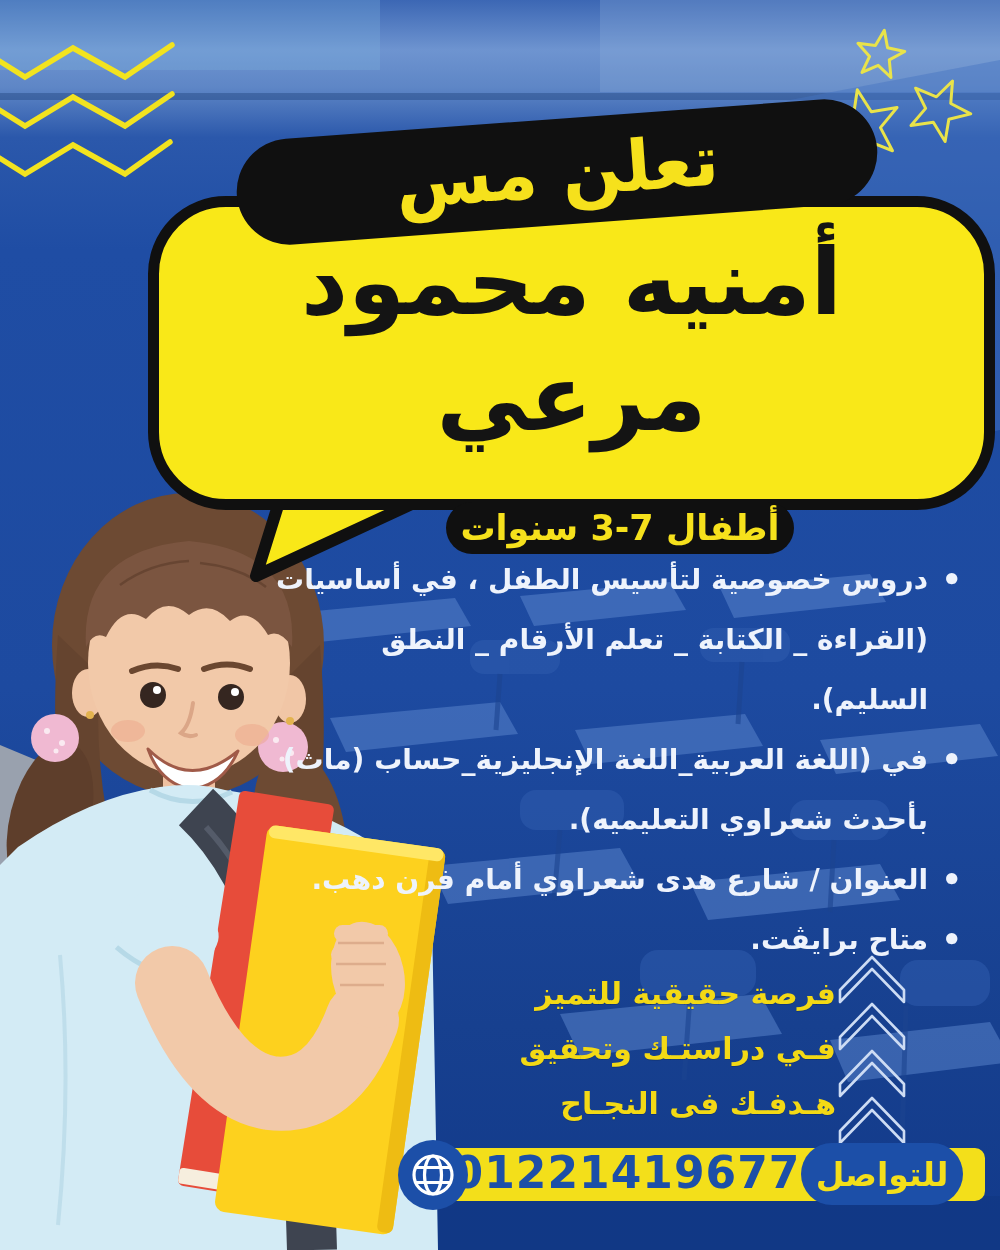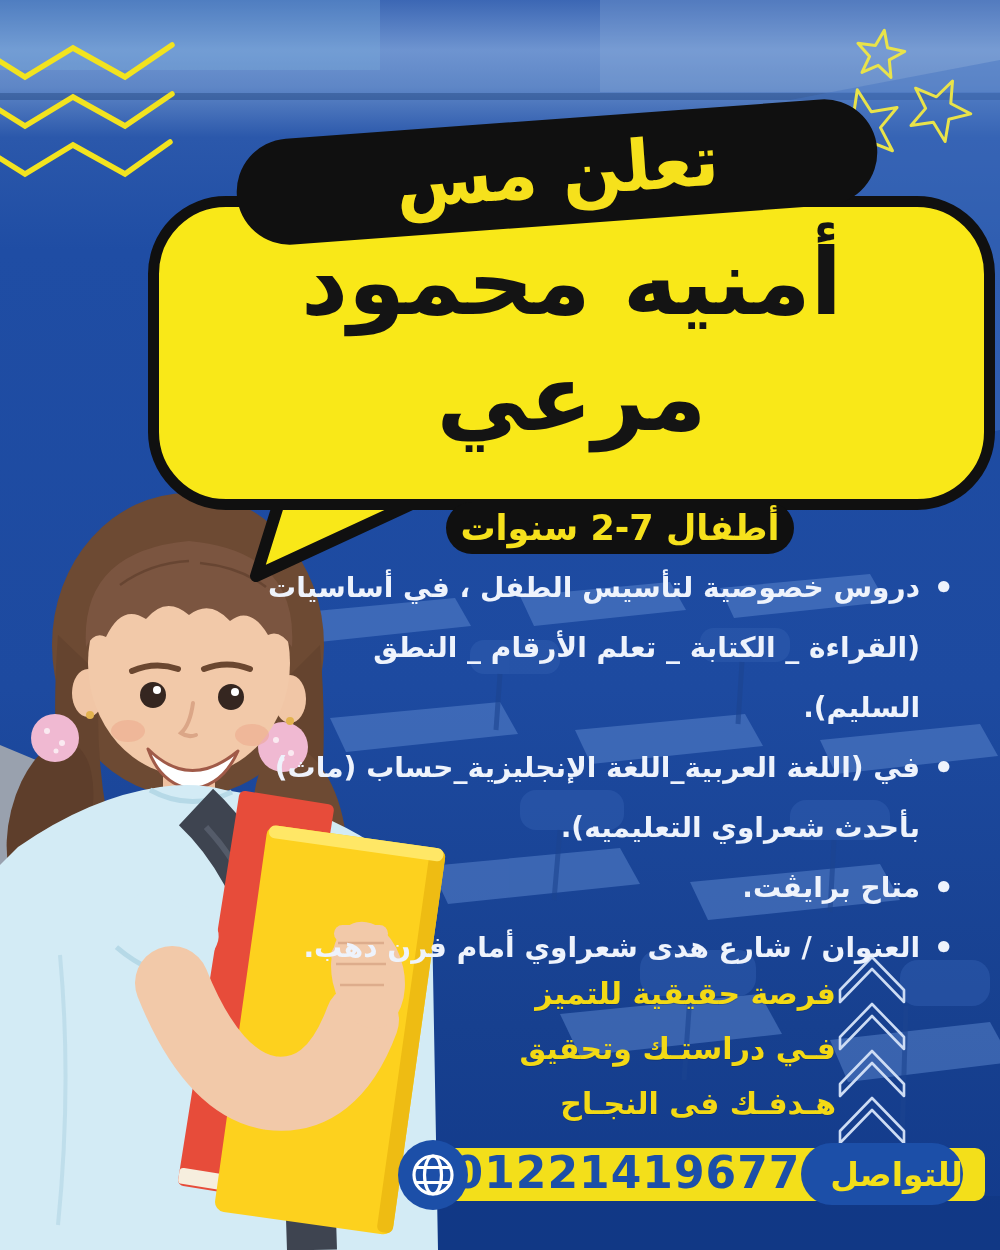--- a/index.html
+++ b/index.html
@@ -24,21 +24,21 @@
     color:#141414;font-size:92px;font-weight:800;line-height:116px;text-align:center;white-space:pre-line;
   }
   .tail{left:230px;top:430px;z-index:4;}
   .age-badge{
     left:446px;top:502px;width:348px;height:52px;background:#101010;border-radius:27px;
     display:flex;align-items:center;justify-content:center;z-index:7;
   }
   .age-badge span{color:#f6e11c;font-size:35px;font-weight:800;line-height:1;}
   
   .bullets{
-    right:36px;top:550px;width:690px;z-index:7;margin:8px;padding:0;list-style:none;
+    right:36px;top:550px;width:690px;z-index:7;margin:0;padding:0;list-style:none;
     color:#eef3fc;font-size:28px;font-weight:600;line-height:60px;text-align:right;
   }
   .bullets li{position:relative;padding-right:36px;white-space:pre-line;}
   .bullets li::before{content:"•";position:absolute;right:2px;top:0;font-size:32px;line-height:60px;color:#eef3fc;}
   
   .slogan{
     right:164px;top:966px;width:440px;z-index:7;color:#f3d915;font-size:30px;font-weight:800;
     line-height:55px;text-align:right;white-space:pre-line;text-shadow:0 1px 0 rgba(0,0,0,.15);
   }
   
@@ -46,21 +46,21 @@
   .globe-badge{
     position:absolute;left:-17px;top:-8px;width:70px;height:70px;border-radius:50%;
     background:#1c4fa8;display:flex;align-items:center;justify-content:center;
   }
   .phone{
     position:absolute;left:58px;right:205px;top:0;height:49px;display:flex;align-items:center;justify-content:center;
     color:#1c4fa8;font-size:44px;font-weight:800;direction:ltr;letter-spacing:1px;
   }
   .contact-pill{
     position:absolute;right:22px;top:-5px;width:162px;height:62px;background:#1c4fa8;border-radius:31px;
-    display:flex;align-items:center;
+    display:flex;align-items:center;justify-content:center;
   }
   .contact-pill span{color:#f3df1a;font-size:33px;font-weight:800;}
   .z1{z-index:1}.z2{z-index:2}.z3{z-index:3}
 </style>
 </head>
 <body>
 
 <div class="poster">
 
   <svg class="abs z1" left="0" style="left:0;top:0" width="1000" height="1250" viewBox="0 0 1000 1250">
@@ -214,31 +214,31 @@
   <div class="abs bubble">
     <div class="name">أمنيه محمود
 مرعي</div>
   </div>
 
   <div class="abs announce-pill">
     <span>تعلن مس</span>
   </div>
 
   <div class="abs age-badge">
-    <span>أطفال 7-2 سنوات</span>
+    <span>أطفال 7-3 سنوات</span>
   </div>
 
   <ul class="abs bullets">
     <li>دروس خصوصية لتأسيس الطفل ، في أساسيات
 (القراءة _ الكتابة _ تعلم الأرقام _ النطق
 السليم).</li>
     <li>في (اللغة العربية_اللغة الإنجليزية_حساب (ماث)
 بأحدث شعراوي التعليميه).</li>
+    <li>العنوان / شارع هدى شعراوي أمام فرن دهب.</li>
     <li>متاح برايڤت.</li>
-    <li>العنوان / شارع هدى شعراوي أمام فرن دهب.</li>
   </ul>
 
   <div class="abs slogan">فرصة حقيقية للتميز
 فـي دراستـك وتحقيق
 هـدفـك فى النجـاح</div>
 
   <div class="abs contact-bar">
     <div class="globe-badge">
       <svg width="46" height="46" viewBox="0 0 46 46">
         <g fill="none" stroke="#ffffff" stroke-width="3.2">

